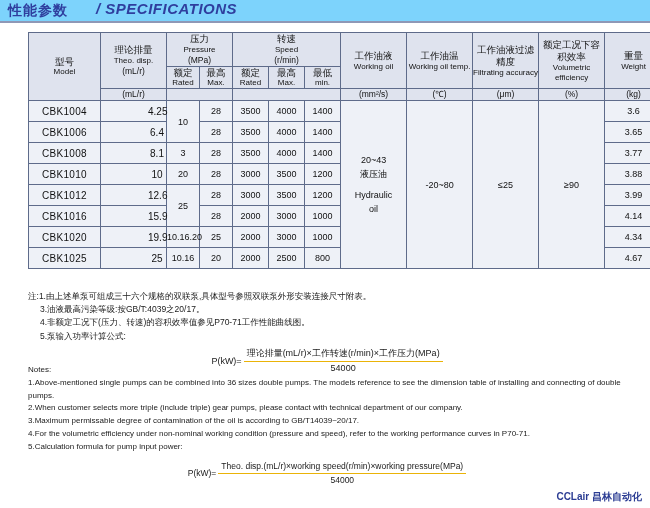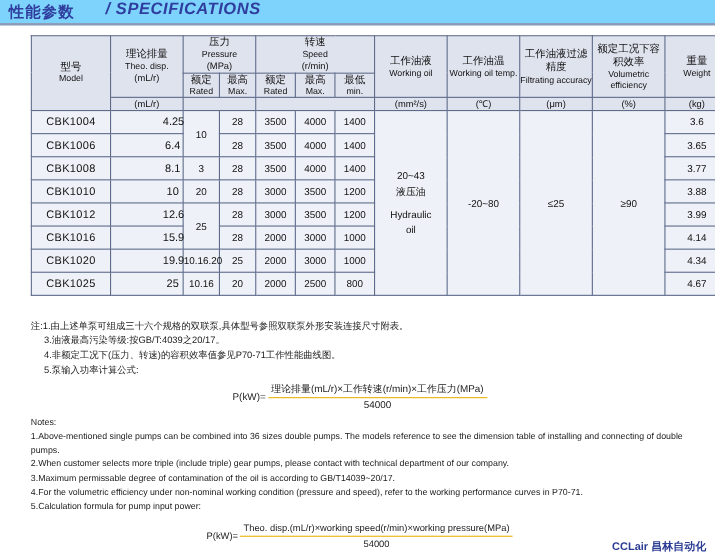--- a/index.html
+++ b/index.html
@@ -77,21 +77,21 @@
     text-align:center;margin-top:4px;font-size:9px;
   }
   .frac{
     display:inline-block;vertical-align:middle;text-align:center;
     padding:0 2px;
   }
   .frac .num{display:block;border-bottom:1px solid #eab308;padding:0 3px;}
   .frac .den{display:block;padding:0 3px;}
   .notes-en{
     position:absolute;left:28px;top:364px;width:600px;
-    font-size:8px;line-height:1.6;color:#1a1a1a;margin-top:14px;
+    font-size:8px;line-height:1.6;color:#1a1a1a;
   }
   .notes-en .lbl{font-weight:normal;}
   .formula2{
     text-align:center;margin-top:6px;font-size:8.5px;
   }
   
   .footer{
     position:absolute;right:8px;bottom:4px;
     font-size:10px;color:#2b3c93;font-weight:bold;
   }

